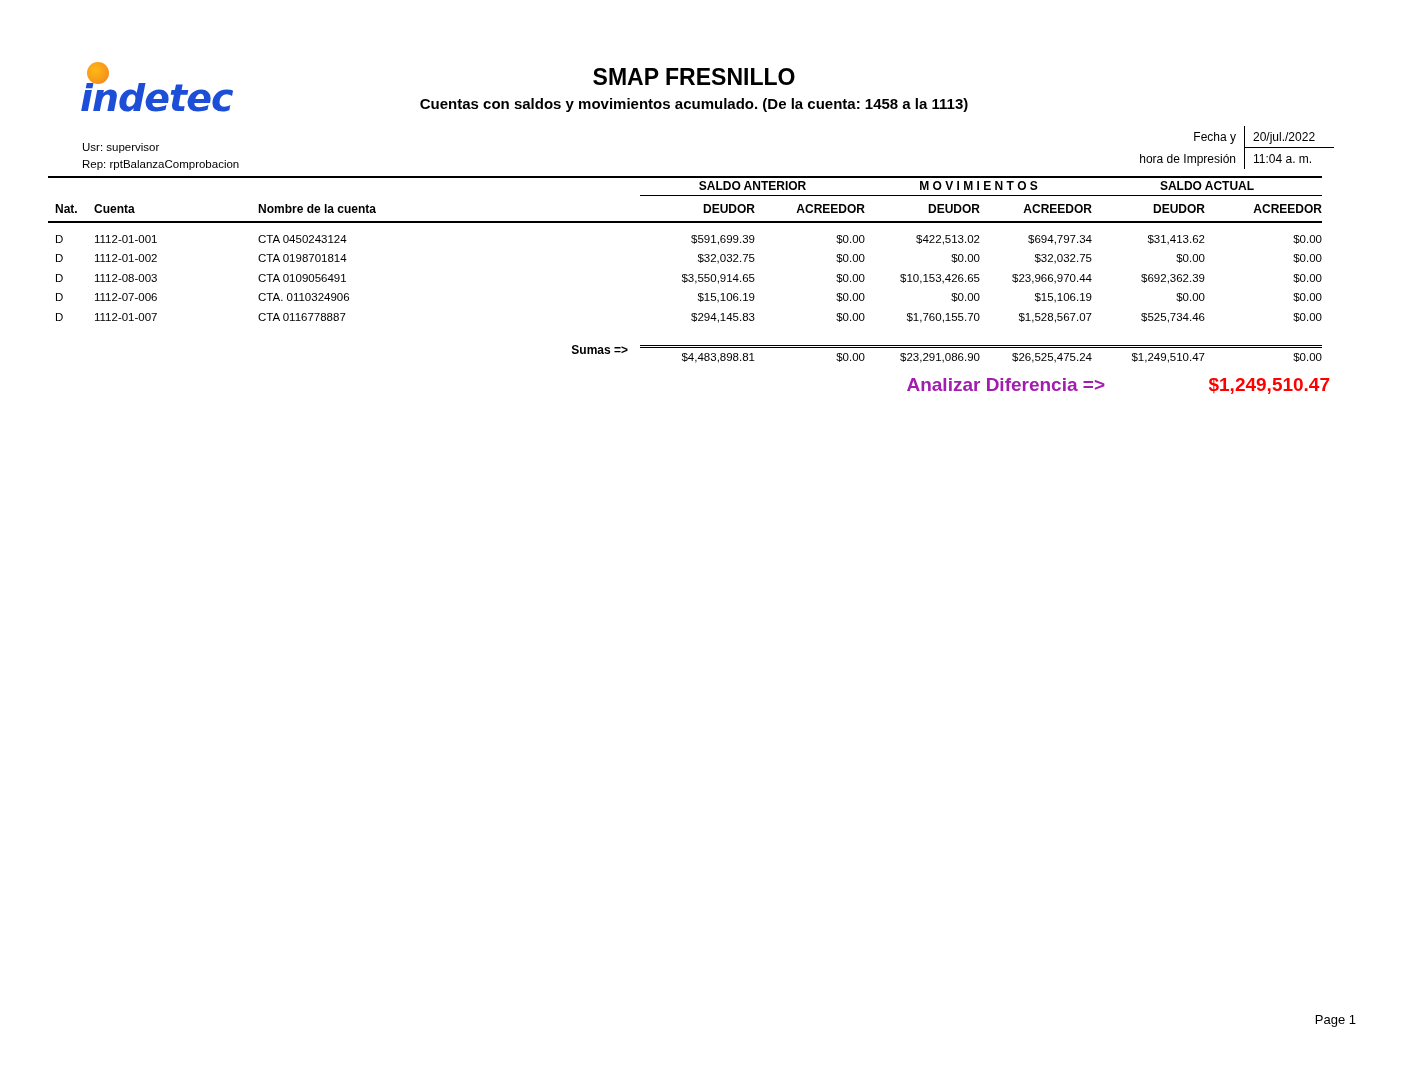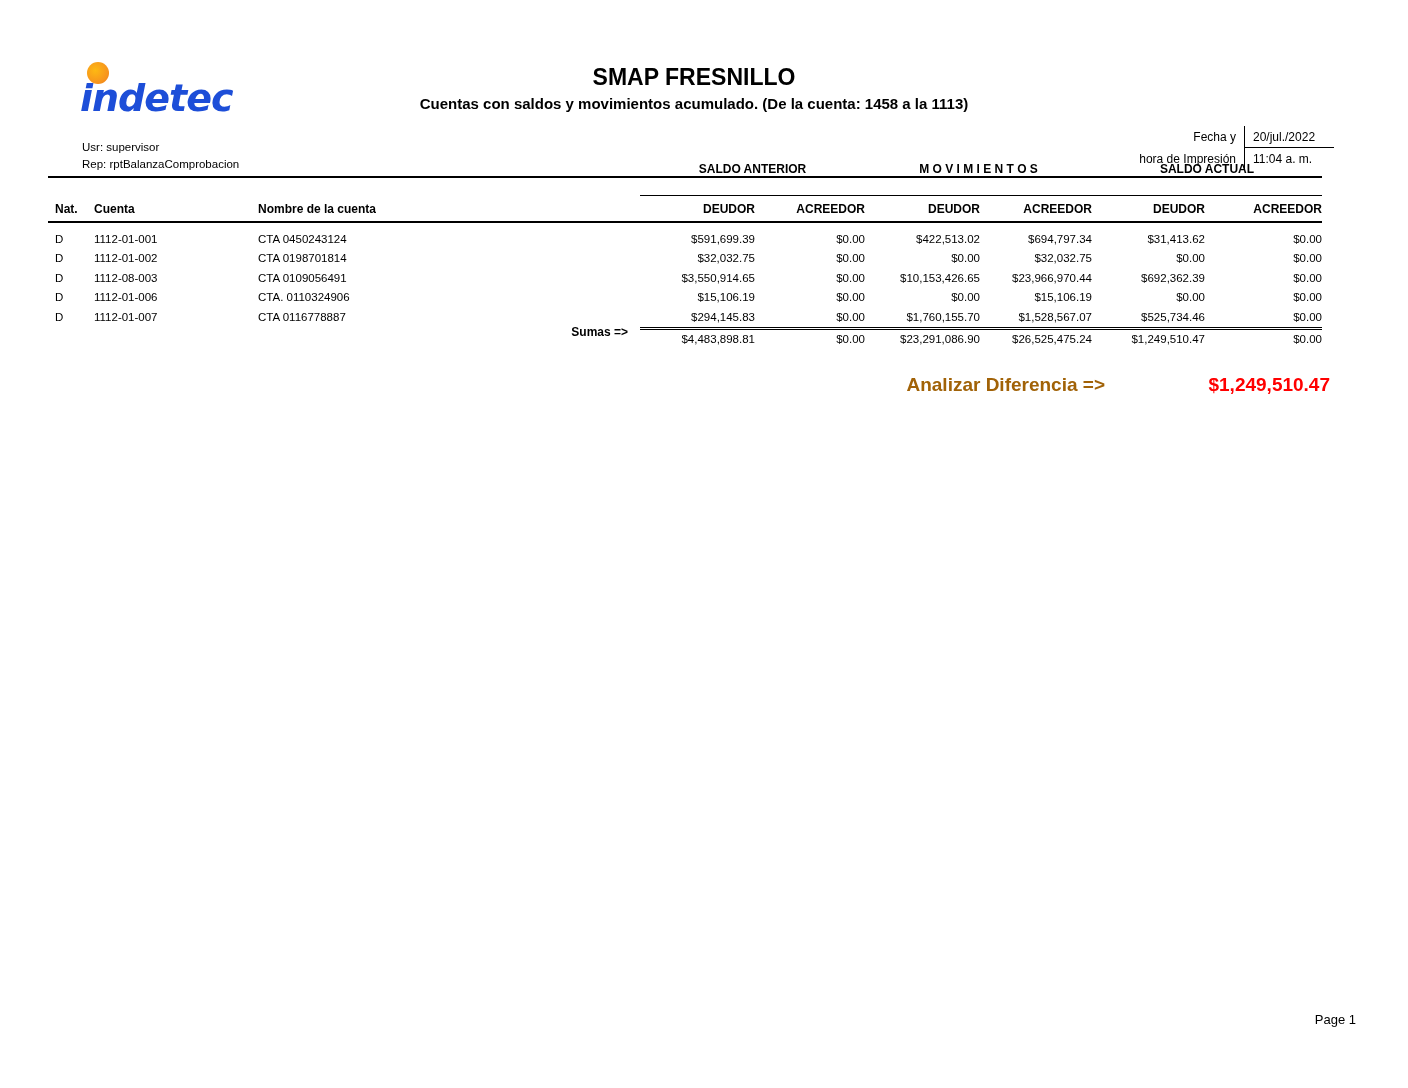--- a/index.html
+++ b/index.html
@@ -44,36 +44,36 @@
   
   .table { position:absolute; left:48px; top:176px; width:1274px; border-top:2px solid #000; }
   .grid-row {
     display:grid;
     grid-template-columns:46px 164px 330px 167px 110px 115px 112px 113px 117px;
   }
   .group-row { position:relative; height:18px; }
   .group-seg {
     position:absolute; bottom:0; text-align:center;
     font-weight:bold; font-size:12px; line-height:14px;
-    border-bottom:1px solid #000; padding-bottom:19px; white-space:nowrap;
+    border-bottom:1px solid #000; padding-bottom:2px; white-space:nowrap;
   }
   .seg-1 { left:592px;  width:225px; }
   .seg-2 { left:817px;  width:227px; }
   .seg-3 { left:1044px; width:230px; }
 
   .header-row { font-weight:bold; font-size:12px; padding:6px 0 5px 0; border-bottom:2px solid #000; }
   .c-nat    { padding-left:7px; }
   .c-cuenta { }
   .c-nombre { }
   .c-num    { text-align:right; }
 
   .table-body { padding-top:6px; }
   .data-row { font-size:11.5px; height:19.5px; align-items:center; }
 
-  .sums-row { position:relative; margin-top:0; }
+  .sums-row { position:relative; margin-top:18px; }
   .sums-line { position:absolute; left:592px; right:0; top:0; border-top:3px double #000; }
   .sums-label {
     position:absolute; left:0; top:-2px; width:580px; text-align:right;
     font-weight:bold; font-size:12px;
   }
   .sums-values { padding-top:6px; font-size:11.5px; }
 
   
   .analysis { position:absolute; left:48px; right:78px; top:374px; height:26px; font-weight:bold; font-size:19px; color:#FF0000; }
   .analysis-label { position:absolute; right:225px; white-space:nowrap; }
@@ -158,21 +158,21 @@
     <div class="c-nombre">CTA 0109056491</div>
     <div class="c-num">$3,550,914.65</div>
     <div class="c-num">$0.00</div>
     <div class="c-num">$10,153,426.65</div>
     <div class="c-num">$23,966,970.44</div>
     <div class="c-num">$692,362.39</div>
     <div class="c-num">$0.00</div>
   </div>
         <div class="grid-row data-row">
     <div class="c-nat">D</div>
-    <div class="c-cuenta">1112-01-006</div>
+    <div class="c-cuenta">1112-07-006</div>
     <div class="c-nombre">CTA. 0110324906</div>
     <div class="c-num">$15,106.19</div>
     <div class="c-num">$0.00</div>
     <div class="c-num">$0.00</div>
     <div class="c-num">$15,106.19</div>
     <div class="c-num">$0.00</div>
     <div class="c-num">$0.00</div>
   </div>
         <div class="grid-row data-row">
     <div class="c-nat">D</div>
@@ -198,19 +198,19 @@
         <div class="c-num">$0.00</div>
         <div class="c-num">$23,291,086.90</div>
         <div class="c-num">$26,525,475.24</div>
         <div class="c-num">$1,249,510.47</div>
         <div class="c-num">$0.00</div>
       </div>
     </div>
   </div>
 
   <div class="analysis">
-    <span class="analysis-label" style="color: #a16207;">Analizar Diferencia =&gt;</span>
+    <span class="analysis-label" style="color: #a21caf;">Analizar Diferencia =&gt;</span>
     <span class="analysis-value" style="color: rgb(255, 0, 0);">$1,249,510.47</span>
   </div>
 
   <div class="page-number">Page 1</div>
 
 </div>
 
 </body></html>

